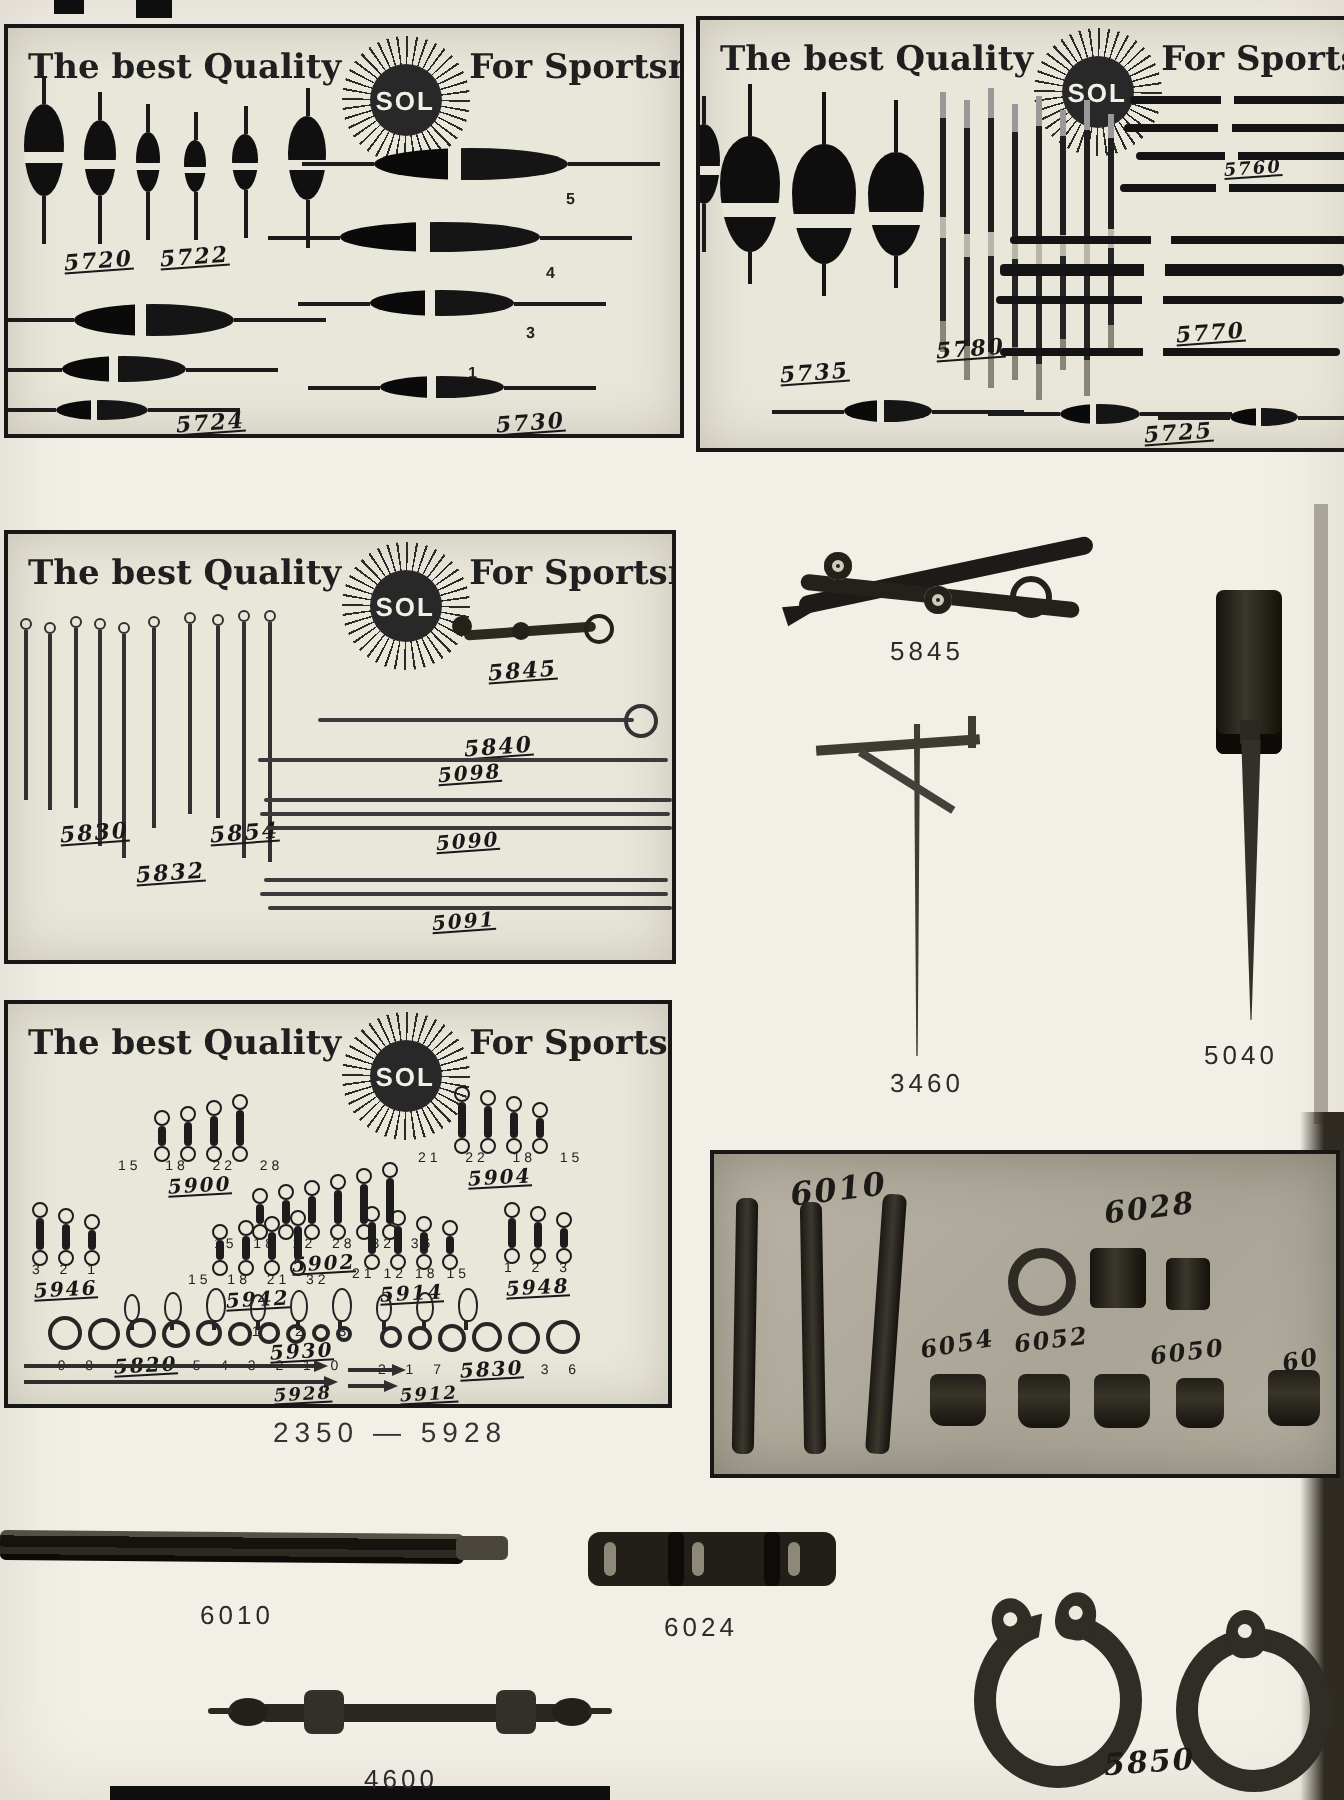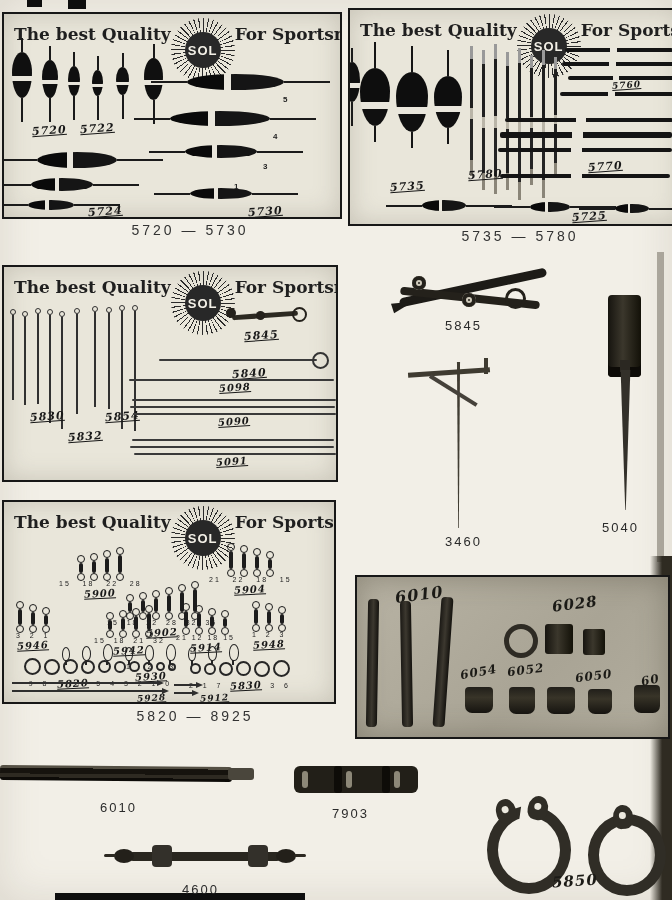--- a/index.html
+++ b/index.html
@@ -104,21 +104,20 @@
     <div class="hfl" style="left:181px;top:131px;width:72px;height:13px"></div>
     <span class="mark" style="left:259px;top:148px">3</span>
     <div class="hfl" style="left:186px;top:174px;width:62px;height:11px"></div>
     <span class="mark" style="left:230px;top:168px">1</span>
     <div class="hfl" style="left:33px;top:138px;width:80px;height:16px"></div>
     <div class="hfl" style="left:27px;top:164px;width:62px;height:13px"></div>
     <div class="hfl" style="left:24px;top:186px;width:46px;height:10px"></div>
     <span class="hand" style="left:84px;top:191px">5724</span>
     <span class="hand" style="left:244px;top:191px">5730</span>
   </div>
-  <div class="caption" style="left:60px;top:222px;width:260px">5720 — 5730</div>
 
   <div class="panel" style="left:348px;top:8px;width:330px;height:214px">
     <div class="hdr">
       <span class="hdr-txt">The best Quality</span>
       <span class="sun">
         <span class="rays"></span>
         <span class="core">SOL</span>
       </span>
       <span class="hdr-txt">For Sportsman</span>
     </div>
@@ -144,21 +143,20 @@
     <div class="pln" style="left:148px;top:138px;width:174px"></div>
     <span class="hand" style="left:238px;top:150px">5770</span>
     <div class="pln" style="left:150px;top:164px;width:170px"></div>
     <span class="hand" style="left:40px;top:170px">5735</span>
     <span class="hand" style="left:118px;top:158px">5780</span>
     <div class="hfl" style="left:72px;top:190px;width:44px;height:11px"></div>
     <div class="hfl" style="left:180px;top:192px;width:40px;height:10px"></div>
     <div class="hfl" style="left:265px;top:194px;width:34px;height:9px"></div>
     <span class="hand" style="left:222px;top:200px">5725</span>
   </div>
-  <div class="caption" style="left:420px;top:228px;width:200px">5735 — 5780</div>
 
   <div class="panel" style="left:2px;top:265px;width:332px;height:213px">
     <div class="hdr">
       <span class="hdr-txt">The best Quality</span>
       <span class="sun">
         <span class="rays"></span>
         <span class="core">SOL</span>
       </span>
       <span class="hdr-txt">For Sportsman</span>
     </div>
@@ -345,21 +343,21 @@
         <span class="nums">3  6</span>
       </div>
     </div>
     <div class="arrline" style="left:8px;top:180px;width:145px"></div>
     <div class="arrline" style="left:8px;top:188px;width:150px"></div>
     <div class="arrline" style="left:170px;top:182px;width:22px"></div>
     <div class="arrline" style="left:170px;top:190px;width:18px"></div>
     <span class="glabel" style="position:absolute;left:133px;top:190px;font-size:9px">5928</span>
     <span class="glabel" style="position:absolute;left:196px;top:190px;font-size:9px">5912</span>
   </div>
-  <div class="caption" style="left:75px;top:708px;width:240px">5820 — 8925</div>
+  <div class="caption" style="left:75px;top:708px;width:240px">2350 — 5928</div>
 
   <div class="panel photo" style="left:355px;top:575px;width:311px;height:160px">
     <span class="hand2" style="left:38px;top:8px;font-size:16px">6010</span>
     <div class="prodrod" style="left:10px;top:22px;height:128px;transform:rotate(1deg)"></div>
     <div class="prodrod" style="left:44px;top:24px;height:126px;transform:rotate(-1deg)"></div>
     <div class="prodrod" style="left:80px;top:20px;height:130px;width:12px;transform:rotate(4deg)"></div>
     <span class="hand2" style="left:195px;top:18px;font-size:15px">6028</span>
     <div class="oring" style="left:147px;top:47px;width:24px;height:24px"></div>
     <div class="cyl" style="left:188px;top:47px;width:28px;height:30px"></div>
     <div class="cyl" style="left:226px;top:52px;width:22px;height:26px"></div>
@@ -377,21 +375,21 @@
   <div class="bar" style="left:0;top:766px;width:232px;height:15px;transform:rotate(.5deg);background:linear-gradient(to bottom,#555044 0 18%,#16130e 18% 55%,#2e2a22 55% 80%,#0d0b08 80%)"></div>
   <div class="bar" style="left:228px;top:768px;width:26px;height:12px;background:#4a463c"></div>
   <span class="typed" style="left:100px;top:800px">6010</span>
 
   <div class="bar" style="left:294px;top:766px;width:124px;height:27px;border-radius:6px;background:#221f18"></div>
   <div class="bar" style="left:302px;top:771px;width:6px;height:17px;background:#8d8878"></div>
   <div class="bar" style="left:334px;top:766px;width:8px;height:27px;background:#0e0c08"></div>
   <div class="bar" style="left:346px;top:771px;width:6px;height:17px;background:#8d8878"></div>
   <div class="bar" style="left:382px;top:766px;width:8px;height:27px;background:#0e0c08"></div>
   <div class="bar" style="left:394px;top:771px;width:6px;height:17px;background:#8d8878"></div>
-  <span class="typed" style="left:332px;top:806px">7903</span>
+  <span class="typed" style="left:332px;top:806px">6024</span>
 
   <div class="bar" style="left:130px;top:852px;width:150px;height:9px;background:#2a2720"></div>
   <div class="bar" style="left:152px;top:845px;width:20px;height:22px;border-radius:4px;background:#33302a"></div>
   <div class="bar" style="left:248px;top:845px;width:20px;height:22px;border-radius:4px;background:#33302a"></div>
   <div class="bar" style="left:114px;top:849px;width:20px;height:14px;border-radius:50%;background:#23201a"></div>
   <div class="bar" style="left:276px;top:849px;width:20px;height:14px;border-radius:50%;background:#23201a"></div>
   <div class="bar" style="left:104px;top:854px;width:12px;height:3px"></div>
   <div class="bar" style="left:294px;top:854px;width:12px;height:3px"></div>
   <span class="typed" style="left:182px;top:882px">4600</span>
 

